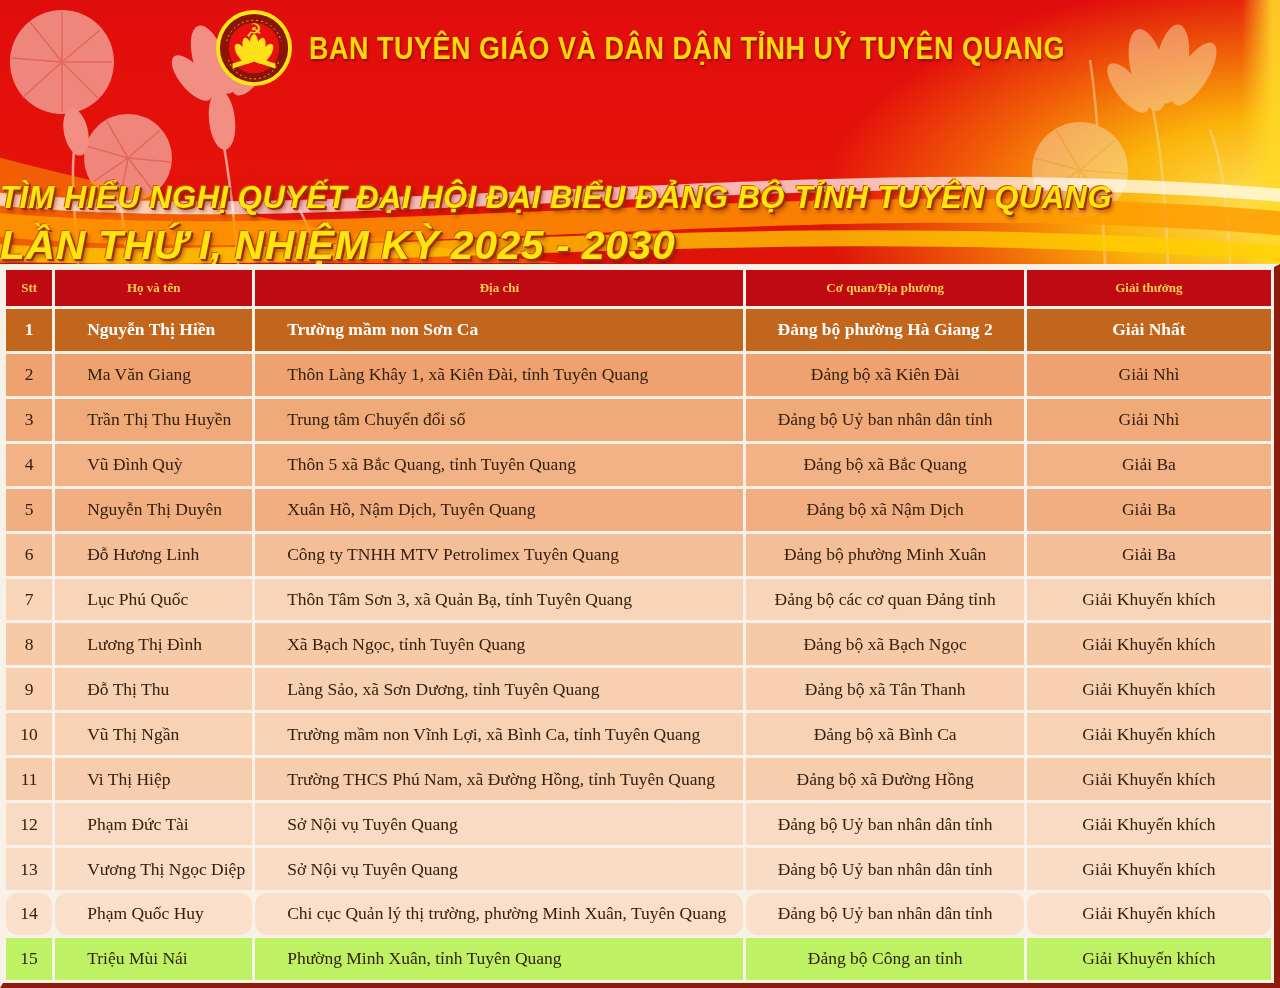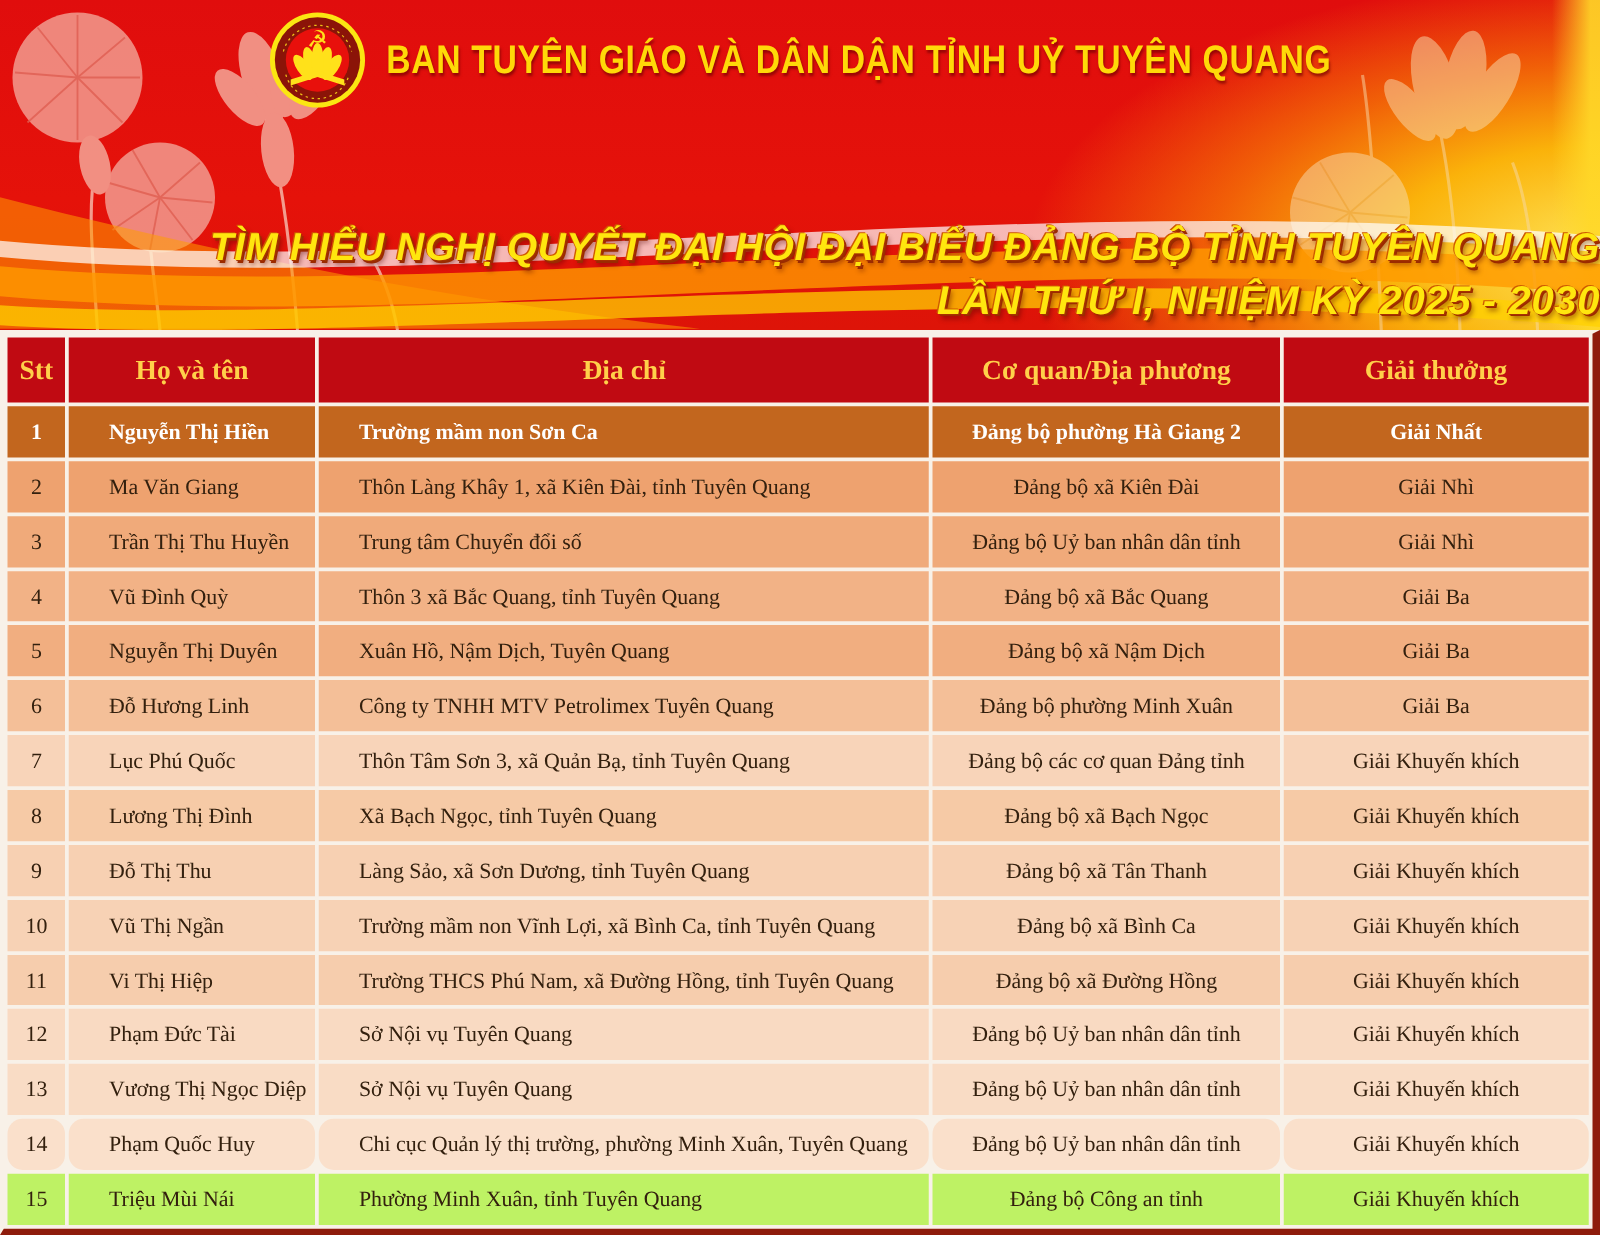--- a/index.html
+++ b/index.html
@@ -32,42 +32,42 @@
     font-family:"Liberation Sans", sans-serif;font-weight:900;font-size:42px;
     color:#ffd908;letter-spacing:1px;transform:scaleY(1.1);display:inline-block;
     text-shadow:-1px -1px 0 rgba(255,255,255,.75), 2px 3px 3px rgba(120,8,0,.7);
   }
   .t-main{
     font-family:"Liberation Serif", serif;font-weight:bold;font-size:54px;
     color:#ffffff;letter-spacing:2px;display:inline-block;margin:0 10px;
     text-shadow:2px 3px 4px rgba(95,8,0,.6);
   }
   .subtitle{
-    position:absolute;left:0;width:100%;text-align:right;white-space:nowrap;
+    position:absolute;left:0;width:100%;text-align:left;white-space:nowrap;
     font-family:"Liberation Sans", sans-serif;font-style:italic;font-weight:900;
     color:#ffe60e;letter-spacing:.5px;
     text-shadow:-1px -1px 0 #cf5a00, 1px 1px 0 #a63200, 2px 2px 0 #9b2b00, 3px 4px 4px rgba(80,0,0,.45);
   }
   .subtitle.line1{top:180px;font-size:31px;}
-  .subtitle.line2{top:222px;font-size:32px;}
+  .subtitle.line2{top:222px;font-size:41px;}
   
   .table-wrap{
     position:absolute;left:0;top:264px;width:1280px;height:724px;box-sizing:border-box;
     border-left:3px solid #f8f1e8;border-top:3px solid #f8f1e8;
     border-right:6px solid #8e1c0c;border-bottom:5px solid #8e1c0c;
     background:#f8f1e8;
   }
   table.results{
     border-collapse:separate;border-spacing:3px;width:100%;height:100%;
     table-layout:fixed;
   }
   col.c0{width:46px;}col.c1{width:196px;}col.c2{width:486px;}col.c3{width:276px;}col.c4{width:243px;}
   th{
-    background:#c00a12;color:#ffd04a;font-weight:bold;font-size:22px;
-    height:52px;text-align:center;padding:0 2px;
+    background:#c00a12;color:#ffd04a;font-weight:bold;font-size:13px;
+    height:36px;text-align:center;padding:0 2px;
   }
   td{
     font-size:17.5px;color:#33200e;height:39px;padding:0 4px;
     text-align:center;overflow:hidden;white-space:nowrap;
   }
   td.c1,td.c2{text-align:left;padding-left:32px;}
   tr.r1 td{background:#c2661e;color:#ffffff;font-weight:bold;}
   tr.r2 td{background:#eea26f;} tr.r3 td{background:#f0aa7a;}
   tr.r4 td{background:#f2b286;} tr.r5 td{background:#f1ae80;}
   tr.r6 td{background:#f4bf98;} tr.r7 td{background:#f8d4b9;}
@@ -218,21 +218,21 @@
         <tr class="r3">
           <td class="c0">3</td>
           <td class="c1">Trần Thị Thu Huyền</td>
           <td class="c2">Trung tâm Chuyển đổi số</td>
           <td class="c3">Đảng bộ Uỷ ban nhân dân tỉnh</td>
           <td class="c4">Giải Nhì</td>
         </tr>
         <tr class="r4">
           <td class="c0">4</td>
           <td class="c1">Vũ Đình Quỳ</td>
-          <td class="c2">Thôn 3 xã Bắc Quang, tỉnh Tuyên Quang</td>
+          <td class="c2">Thôn 5 xã Bắc Quang, tỉnh Tuyên Quang</td>
           <td class="c3">Đảng bộ xã Bắc Quang</td>
           <td class="c4">Giải Ba</td>
         </tr>
         <tr class="r5">
           <td class="c0">5</td>
           <td class="c1">Nguyễn Thị Duyên</td>
           <td class="c2">Xuân Hồ, Nậm Dịch, Tuyên Quang</td>
           <td class="c3">Đảng bộ xã Nậm Dịch</td>
           <td class="c4">Giải Ba</td>
         </tr>

